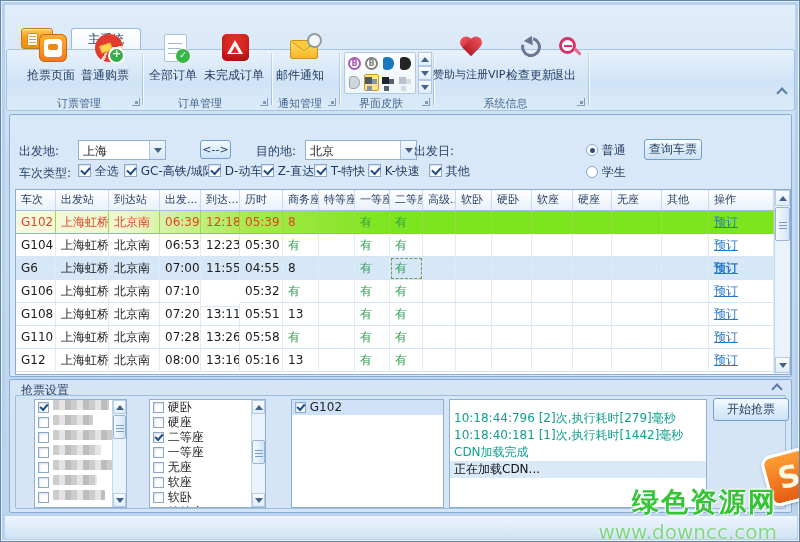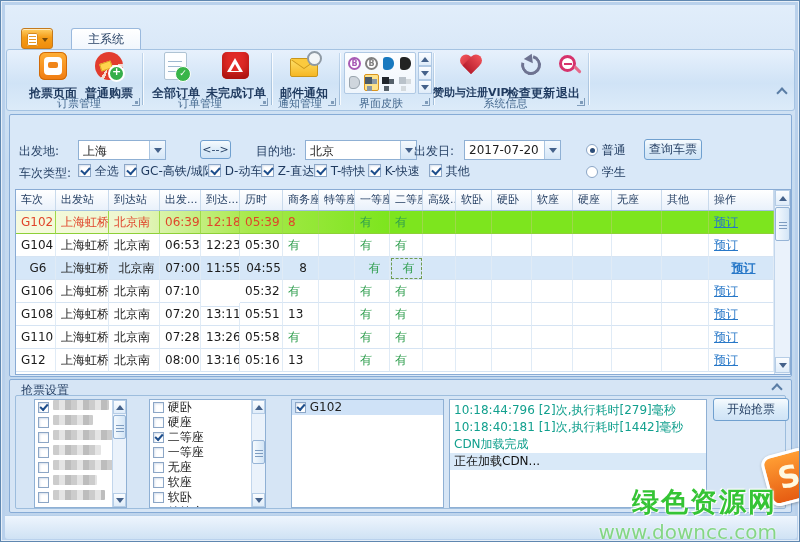--- a/index.html
+++ b/index.html
@@ -26,21 +26,21 @@
   .appbtn .doc{position:absolute;left:5px;top:4px;width:11px;height:13px;background:#fff;border-radius:2px;box-shadow:inset 0 0 0 1px #d98a19;}
   .appbtn .doc::after{content:"";position:absolute;left:2px;top:3px;width:7px;height:1px;background:#e89a28;box-shadow:0 3px 0 #e89a28,0 6px 0 #e89a28;}
   .appbtn .arr{position:absolute;right:4px;top:9px;border-left:3px solid transparent;border-right:3px solid transparent;border-top:4px solid #7a4b08;}
   .tab{position:absolute;left:70px;top:27px;width:70px;height:22px;background:linear-gradient(#ffffff,#f0f6fd);border:1px solid #9ab9dd;border-bottom:none;border-radius:3px 3px 0 0;text-align:center;line-height:21px;font-size:12px;color:#1f3a5f;cursor:pointer;}
   
   .ribbon{position:absolute;left:5px;top:48px;width:789px;height:62px;border:1px solid #a5c3e2;border-radius:3px;background:linear-gradient(#e7f1fc,#d0e3f6 55%,#dcebf9);}
   .gsep{position:absolute;top:52px;height:52px;width:1px;background:linear-gradient(#c2d6ec,#9fbcd9);box-shadow:1px 0 0 rgba(255,255,255,.8);}
   .glabel{position:absolute;top:95px;font-size:11px;color:#44688e;text-align:center;white-space:nowrap;}
   .launcher{position:absolute;top:97px;width:8px;height:8px;border-right:1px solid #7f9cba;border-bottom:1px solid #7f9cba;cursor:pointer;}
   .launcher::after{content:"";position:absolute;right:1px;bottom:1px;width:3px;height:3px;background:#7f9cba;}
-  .rbtn{position:absolute;top:51px;height:46px;text-align:center;font-size:12px;color:#1f3a5f;cursor:pointer;border-radius:3px;font-weight:bold;}
+  .rbtn{position:absolute;top:33px;height:46px;font-size:12px;color:#1f3a5f;cursor:pointer;border-radius:3px;}
   .rbtn .lab{margin-top:3px;white-space:nowrap;}
   .icbox{position:relative;width:34px;height:30px;margin:0 auto;}
   
   .ic-grab{position:absolute;left:3px;top:0;width:28px;height:28px;border-radius:6px;background:linear-gradient(#ffb037,#f07b11);box-shadow:inset 0 0 0 1px #d06a08;}
   .ic-grab::before{content:"";position:absolute;left:5px;top:5px;width:18px;height:18px;background:#fff;border-radius:4px;}
   .ic-grab::after{content:"";position:absolute;left:9px;top:10px;width:10px;height:6px;background:#f08519;border-radius:2px;box-shadow:0 7px 0 -3px #f08519;}
   .ic-buy{position:absolute;left:3px;top:0;width:28px;height:28px;border-radius:50%;background:conic-gradient(#e23c2e 0 80deg,#f5d8cf 80deg 95deg,#e23c2e 95deg 200deg,#f5d8cf 200deg 215deg,#e23c2e 215deg 360deg);}
   .ic-buy::before{content:"";position:absolute;left:5px;top:10px;width:12px;height:8px;background:#ffd34d;border-radius:1px;transform:rotate(-18deg);box-shadow:inset 0 0 0 1px #d9a520;}
   .ic-buy::after{content:"+";position:absolute;right:-2px;bottom:-2px;width:13px;height:13px;border-radius:50%;background:#35ae4a;border:2px solid #fff;color:#fff;font-size:11px;line-height:9px;text-align:center;font-weight:bold;}
   .ic-orders{position:absolute;left:5px;top:0;width:23px;height:28px;background:#fdfeff;border:1px solid #aec3d4;border-radius:2px;}
@@ -92,21 +92,21 @@
   .radio.on::after{content:"";position:absolute;left:3px;top:3px;width:5px;height:5px;border-radius:50%;background:#2c4d79;}
   .ritem{position:absolute;font-size:12px;color:#1f3a5f;cursor:pointer;white-space:nowrap;}
   
   .tbl{position:absolute;left:14px;top:188px;width:776px;height:186px;background:#fff;border:1px solid #89abd4;}
   .thead{display:flex;height:21px;border-bottom:1px solid #a3c0e0;}
   .th{flex:none;background:linear-gradient(#ffffff,#e9f1fb);border-right:1px solid #c9daec;font-size:11px;color:#1f3a5f;line-height:20px;padding-left:5px;white-space:nowrap;overflow:hidden;cursor:pointer;}
   .trow{display:flex;height:23px;cursor:pointer;}
   .td{flex:none;border-right:1px solid #e0ebf6;border-bottom:1px solid #d6e4f3;font-size:12px;color:#1b1b1b;line-height:22px;padding-left:5px;white-space:nowrap;overflow:hidden;}
   .trow.highlight{background:linear-gradient(90deg,#f6fade 0%,#eef7cf 14%,#a8e94c 30%,var(--hl) 48%,var(--hl) 100%);}
   .trow.highlight .td{border-right-color:#9ed94a;border-bottom-color:#8ed037;}
-  .trow.selected{background:var(--sel);text-align:center;}
+  .trow.selected{background:var(--sel);}
   .td.green{color:var(--green);}
   .td.red{color:var(--red);}
   .td.focus{outline:1px dashed #6f9c52;outline-offset:-2px;}
   .link{color:var(--link);text-decoration:underline;cursor:pointer;}
   .trow.selected .link{font-weight:bold;}
   .vsb{position:absolute;right:0;top:0;width:16px;height:184px;background:#eaf2fb;border-left:1px solid #c2d6ec;}
   .sbtn{position:absolute;left:0;width:15px;height:16px;background:linear-gradient(#fbfdff,#dfecf9);border:1px solid #b6cde6;display:flex;align-items:center;justify-content:center;cursor:pointer;}
   .sthumb{position:absolute;left:0;top:17px;width:15px;height:34px;background:linear-gradient(90deg,#f5fafe,#d3e5f6);border:1px solid #96b4d6;border-radius:2px;cursor:pointer;}
   .sthumb::after{content:"";position:absolute;left:3px;top:14px;width:8px;height:1px;background:#7d9cc0;box-shadow:0 3px 0 #7d9cc0,0 6px 0 -0px #7d9cc0;}
   
@@ -260,26 +260,20 @@
   </div>
   <div class="btn" style="left:199px;top:139px;width:31px;height:19px;line-height:17px;font-size:11px">&lt;--&gt;</div>
   <div class="flabel" style="left:255px;top:142px">目的地:</div>
   <div class="combo" style="left:304px;top:139px;width:112px">
     <div class="val">北京</div>
     <div class="carrow">
         <div class="tri-dn"></div>
       </div>
   </div>
   <div class="flabel" style="left:413px;top:142px">出发日:</div>
-  <div class="combo" style="left:463px;top:139px;width:97px">
-    <div class="val">2017-07-20</div>
-    <div class="carrow">
-        <div class="tri-dn"></div>
-      </div>
-  </div>
   <div class="ritem" style="left:585px;top:141px">
     <span class="radio on"></span>
     <span>普通</span>
   </div>
   <div class="ritem" style="left:585px;top:163px">
     <span class="radio"></span>
     <span>学生</span>
   </div>
   <div class="btn" style="left:643px;top:138px;width:58px;height:21px;line-height:19px">查询车票</div>
 
@@ -506,21 +500,21 @@
         </div>
       <div class="sthumb" style="top:40px"></div>
       <div class="sbtn" style="top:93px">
           <div class="tri-dn"></div>
         </div>
     </div>
   </div>
   <div class="list" style="left:290px;top:398px;width:153px;height:109px" id="train-list">
       <div class="lrow sel"><span class="cb small checked"></span><span> G102</span></div>
     </div>
-  <div class="list" style="left:448px;top:398px;width:258px;height:109px;padding-top:2px" id="log-list">
+  <div class="list" style="left:448px;top:398px;width:258px;height:109px;padding-top:10px" id="log-list">
       <div class="logline">10:18:44:796  [2]次,执行耗时[279]毫秒</div>
       <div class="logline">10:18:40:181  [1]次,执行耗时[1442]毫秒</div>
       <div class="logline">CDN加载完成</div>
       <div class="logline current">正在加载CDN...</div>
     </div>
   <div class="btn" style="left:712px;top:397px;width:76px;height:23px;line-height:21px">开始抢票</div>
 
   <div class="status"></div>
 
   <div class="badge">S</div>

